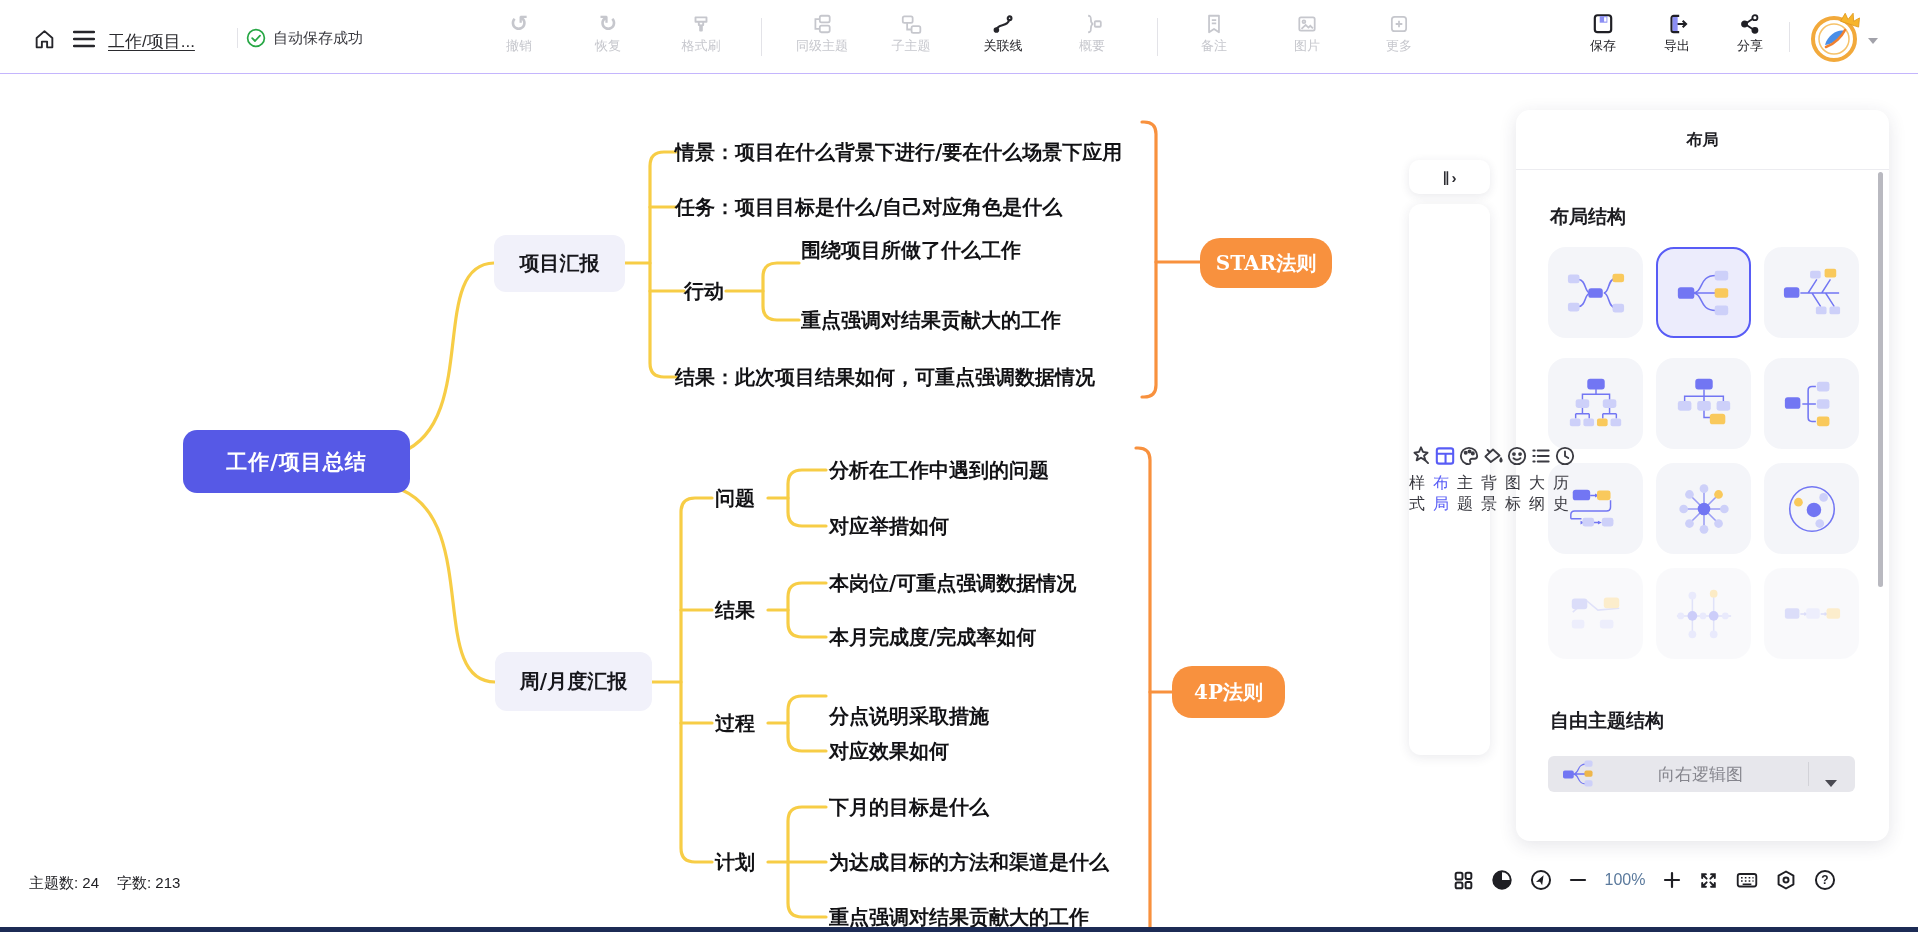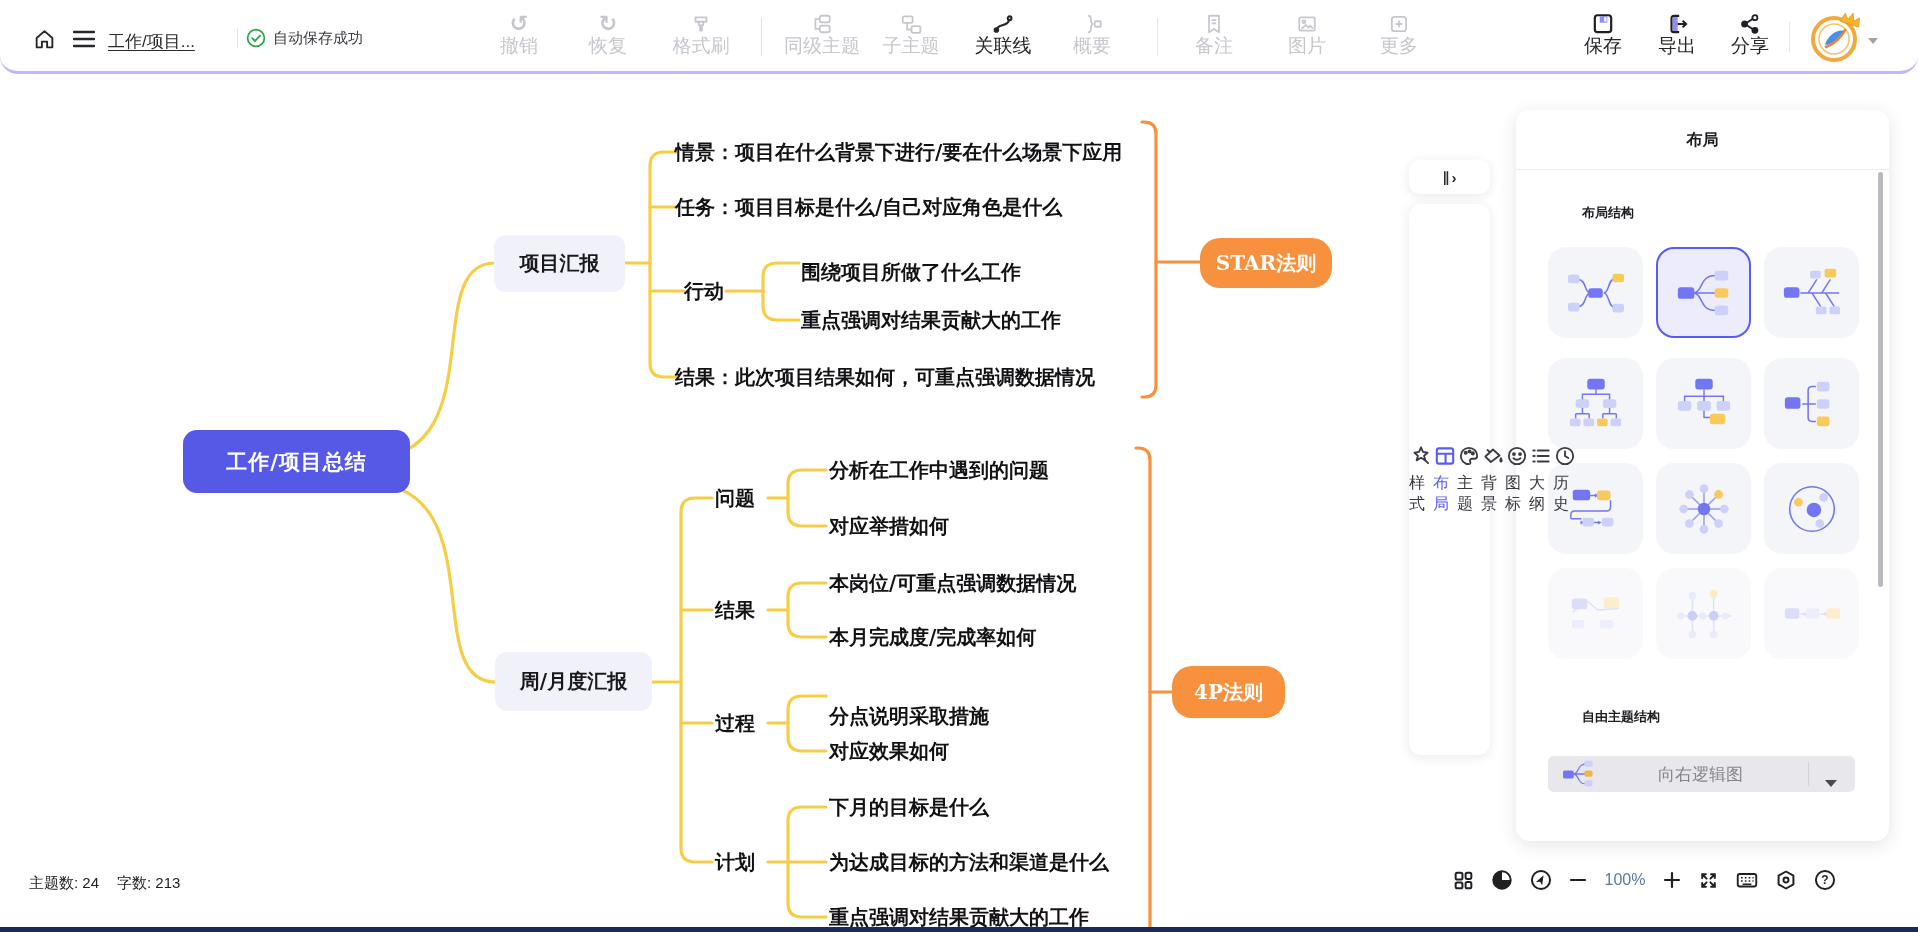--- a/index.html
+++ b/index.html
@@ -2,31 +2,31 @@
 <html><head>
 <meta charset="utf-8">
 <style>
   * { margin:0; padding:0; box-sizing:border-box; }
   html,body { width:1918px; height:932px; overflow:hidden; background:#fff;
     font-family:"Liberation Sans","DejaVu Sans",sans-serif; }
   .app { position:relative; width:1918px; height:932px; background:#fff; }
 
   
   .header { position:absolute; left:0; top:0; width:1918px; height:74px; background:#fff;
-    border-bottom:3px solid #c4b5fd; z-index:30;border-radius:18px; }
+    border-bottom:1px solid #c4b5fd; z-index:30; }
   .hbtn { position:absolute; display:flex; align-items:center; justify-content:center; cursor:pointer; color:#26262b; }
   .doc-title { position:absolute; left:108px; top:30px; font-size:17px; color:#2a2a2e;
     text-decoration:underline; text-underline-offset:3px; cursor:text; max-width:110px; white-space:nowrap; }
   .vsep { position:absolute; width:1px; background:#e3e3e8; }
   .autosave { position:absolute; left:246px; top:28px; display:flex; align-items:center; gap:7px;
     font-size:15px; color:#3a3a40; }
   .tbtn { position:absolute; top:12px; width:64px; height:52px; display:flex; flex-direction:column;
     align-items:center; justify-content:flex-start; gap:3px; cursor:pointer; }
   .tbtn .tico { height:24px; display:flex; align-items:center; justify-content:center; }
-  .tbtn .tlabel { font-size:19px; line-height:14px; white-space:nowrap; }
+  .tbtn .tlabel { font-size:13px; line-height:14px; white-space:nowrap; }
   .tbtn.disabled { color:#c6c7cd; }
   .tbtn.disabled .tlabel{ color:#c6c7cd; }
   .tbtn.enabled { color:#26262b; }
   .tbtn.enabled .tlabel{ color:#26262b; }
   .undo-glyph { font-size:22px; line-height:22px; font-weight:bold; }
   .avatar-wrap { position:absolute; left:1808px; top:10px; width:54px; height:54px; cursor:pointer; }
   .caret-down { position:absolute; left:1868px; top:38px; width:0; height:0;
     border-left:5px solid transparent; border-right:5px solid transparent; border-top:6px solid #a2a2aa; }
 
   
@@ -54,21 +54,21 @@
   .side-item .slabel { font-size:16px; }
   .side-item.active { color:#585cf6; }
   .side-item svg { stroke:currentColor; }
 
   
   .panel { position:absolute; left:1516px; top:110px; width:373px; height:731px; background:#fff;
     border-radius:14px; box-shadow:0 4px 18px rgba(40,40,70,.12); z-index:19; }
   .panel-title { position:absolute; left:0; top:20px; width:100%; text-align:center;
     font-size:16px; font-weight:bold; color:#1c1c21; }
   .panel-divider { position:absolute; left:0; top:59px; width:100%; height:1px; background:#ececf0; }
-  .panel-h2 { position:absolute; left:34px; font-size:13px; font-weight:bold; color:#1c1c21;margin-left:32px; }
+  .panel-h2 { position:absolute; left:34px; font-size:19px; font-weight:bold; color:#1c1c21; }
   .thumb { position:absolute; width:95px; height:91px; background:#f4f5f9; border-radius:18px;
     display:flex; align-items:center; justify-content:center; cursor:pointer; border:2px solid transparent; }
   .thumb.selected { background:#ececfc; border-color:#585cf6; }
   .thumb.faded { opacity:.5; }
   .panel-scrollbar { position:absolute; left:362px; top:62px; width:5px; height:415px;
     background:#b9b9c0; border-radius:3px; cursor:pointer; }
   .dropdown { position:absolute; left:32px; top:646px; width:307px; height:36px; background:#e7e7ec;
     border-radius:6px; display:flex; align-items:center; cursor:pointer; }
   .dropdown .dd-text { font-size:17px; color:#85858d; margin-left:40px; }
   .dropdown .dd-sep { position:absolute; right:46px; top:6px; bottom:6px; width:1px; background:#d2d2d8; }
@@ -279,21 +279,21 @@
     </g>
   </svg>
 
   <div class="mnode root-node" style="left:183px; top:430px; width:227px; height:63px;">工作/项目总结</div>
   <div class="mnode branch-node" style="left:494px; top:235px; width:131px; height:57px;">项目汇报</div>
   <div class="mnode branch-node" style="left:495px; top:652px; width:157px; height:59px;">周/月度汇报</div>
 
   <div class="mtext" style="left:675px; top:152px;">情景：项目在什么背景下进行/要在什么场景下应用</div>
   <div class="mtext" style="left:675px; top:207px;">任务：项目目标是什么/自己对应角色是什么</div>
   <div class="mtext" style="left:684px; top:291px;">行动</div>
-  <div class="mtext" style="left:801px; top:272px;">围绕项目所做了什么工作</div>
+  <div class="mtext" style="left:801px; top:250px;">围绕项目所做了什么工作</div>
   <div class="mtext" style="left:801px; top:320px;">重点强调对结果贡献大的工作</div>
   <div class="mtext" style="left:675px; top:377px;">结果：此次项目结果如何，可重点强调数据情况</div>
   <div class="callout" style="left:1200px; top:238px; width:132px; height:50px;">STAR法则</div>
 
   <div class="mtext" style="left:715px; top:498px;">问题</div>
   <div class="mtext" style="left:829px; top:470px;">分析在工作中遇到的问题</div>
   <div class="mtext" style="left:829px; top:526px;">对应举措如何</div>
   <div class="mtext" style="left:715px; top:610px;">结果</div>
   <div class="mtext" style="left:829px; top:583px;">本岗位/可重点强调数据情况</div>
   <div class="mtext" style="left:829px; top:637px;">本月完成度/完成率如何</div>

